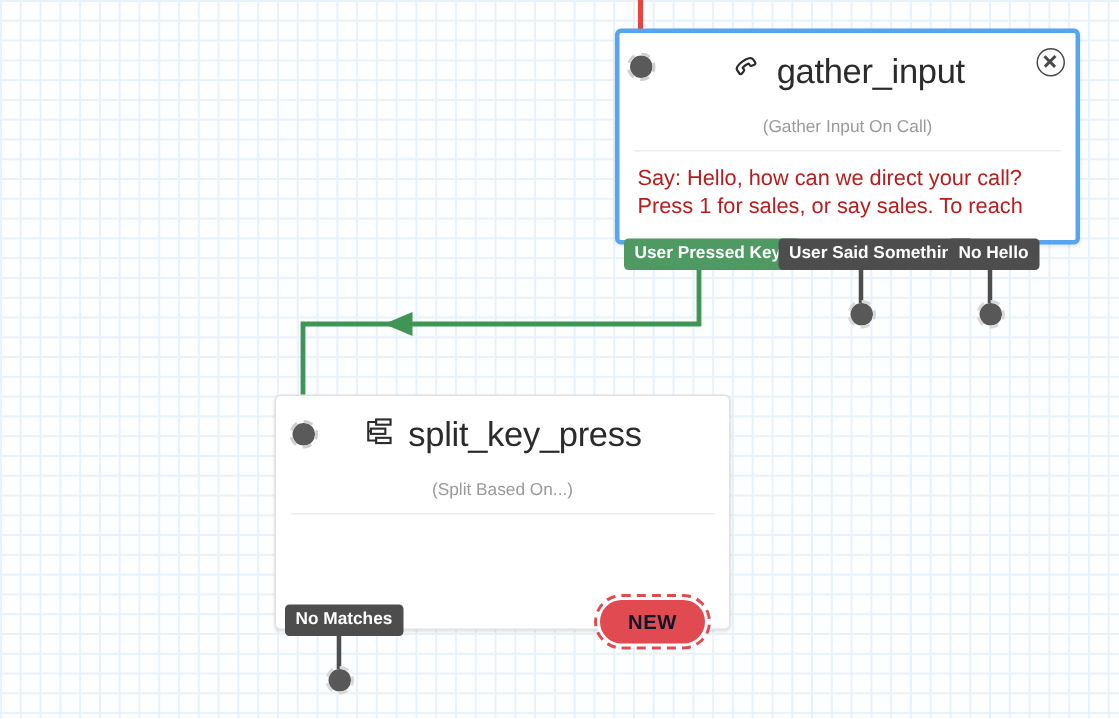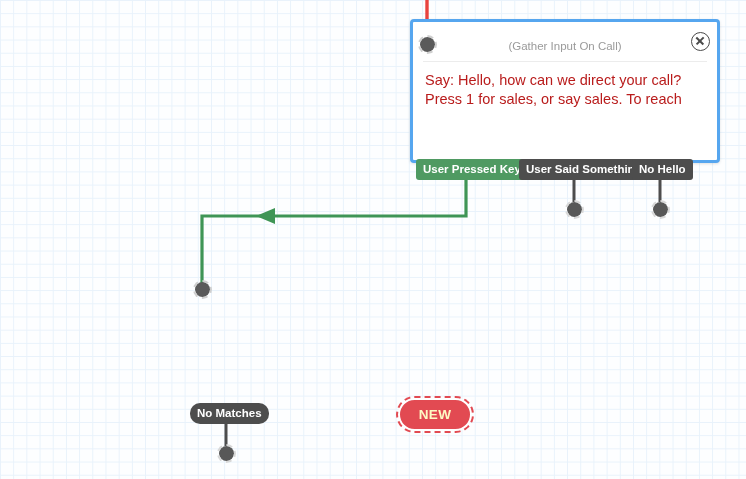--- a/index.html
+++ b/index.html
@@ -153,21 +153,21 @@
   .close-btn::before { transform: rotate(45deg); }
   .close-btn::after  { transform: rotate(-45deg); }
 
   
   .new-btn {
     position: absolute;
     display: flex;
     align-items: center;
     justify-content: center;
     background: #e24a52;
-    color: #fef9c3;
+    color: #0f172a;
     font-size: 13.5px;
     font-weight: bold;
     letter-spacing: 0.4px;
     border-radius: 18px;
     border: 2px solid #ffffff;
     outline: 2px dashed #e24a52;
     box-sizing: border-box;
     cursor: pointer;
   }
 </style>
@@ -185,20 +185,35 @@
     <polygon points="256,216 275,208 275,224" fill="#3f9556"></polygon>
 
     <line x1="574" y1="180" x2="574" y2="202" stroke="#4d4d4d" stroke-width="3"></line>
     <line x1="660" y1="180" x2="660" y2="202" stroke="#4d4d4d" stroke-width="3"></line>
 
     <line x1="226" y1="424" x2="226" y2="446" stroke="#4d4d4d" stroke-width="3"></line>
   </svg>
 
   <div class="node node-selected" style="left:410px; top:19px; width:310px; height:144px;">
 
+    <div class="node-header">
+      <span class="type-icon">
+        <svg width="22" height="22" viewBox="0 0 24 24" fill="none" stroke="#2b2b2b" stroke-width="1.6" stroke-linecap="round" stroke-linejoin="round">
+          <g transform="rotate(-35 12 12)">
+            <path d="M5 9.5 C5 7.8 7.8 6.5 12 6.5 C16.2 6.5 19 7.8 19 9.5
+                     L19 12.2 C19 13.1 18.3 13.6 17.5 13.4 L15.6 12.9
+                     C14.9 12.7 14.5 12.1 14.6 11.4 L14.7 10.4
+                     C13.9 10.1 13 10 12 10 C11 10 10.1 10.1 9.3 10.4
+                     L9.4 11.4 C9.5 12.1 9.1 12.7 8.4 12.9
+                     L6.5 13.4 C5.7 13.6 5 13.1 5 12.2 Z"></path>
+          </g>
+        </svg>
+      </span>
+      <span class="node-title">gather_input</span>
+    </div>
 
     <div class="node-subtitle">(Gather Input On Call)</div>
 
     <div class="divider"></div>
 
     <div class="node-body">Say: Hello, how can we direct your call? Press 1 for sales, or say sales. To reach</div>
 
     <div class="close-btn" style="right:7px; top:10px;"></div>
   </div>
 
@@ -207,22 +222,42 @@
   <div class="exit-pill pill-green" style="left:416px; top:159px;">User Pressed Keys</div>
 
   <div class="exit-pill pill-gray" style="left:519px; top:159px;">User Said Something</div>
 
   <div class="exit-pill pill-gray" style="left:632px; top:159px;">No Hello</div>
 
   <div class="exit-dot" style="left:565px; top:200px;"></div>
 
   <div class="exit-dot" style="left:651px; top:200px;"></div>
 
+  <div class="node node-plain" style="left:183px; top:263px; width:304px; height:157px;">
+
+    <div class="node-header">
+      <span class="type-icon">
+        <svg width="21" height="21" viewBox="0 0 24 24" fill="none" stroke="#2b2b2b" stroke-width="1.6">
+          <rect x="10" y="3" width="11" height="4"></rect>
+          <rect x="6" y="10" width="11" height="4"></rect>
+          <rect x="10" y="17" width="11" height="4"></rect>
+          <path d="M4 5 L10 5 M4 5 L4 19 L10 19 M4 12 L6 12" stroke-linecap="round"></path>
+        </svg>
+      </span>
+      <span class="node-title">split_key_press</span>
+    </div>
+
+    <div class="node-subtitle">(Split Based On...)</div>
+
+    <div class="divider"></div>
+
+    <div class="node-body"></div>
+  </div>
 
   <div class="entry-dot" style="left:193px; top:280px;"></div>
 
-  <div class="exit-pill pill-gray" style="left:190px; top:403px;border-radius:10px;">No Matches</div>
+  <div class="exit-pill pill-gray" style="left:190px; top:403px;">No Matches</div>
 
   <div class="exit-dot" style="left:217px; top:444px;"></div>
 
   <div class="new-btn" style="left:398px; top:398px; width:74px; height:33px;">NEW</div>
 
 </div>
 
 </body></html>

